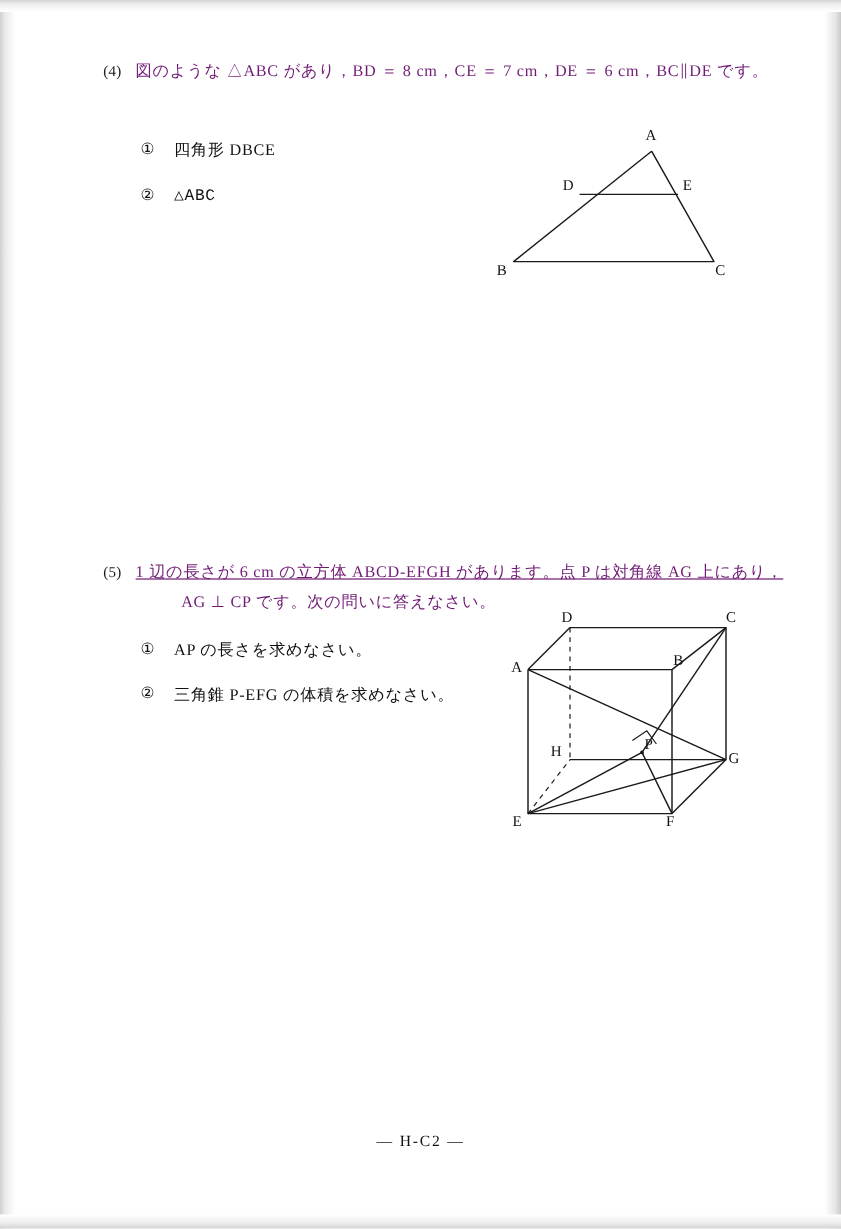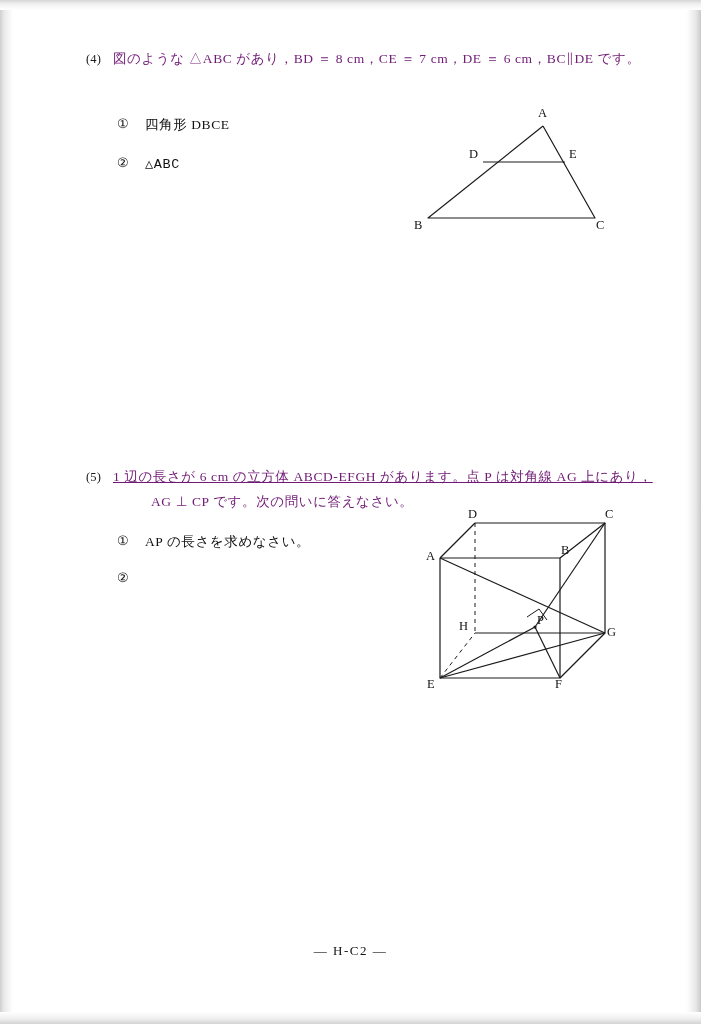--- a/index.html
+++ b/index.html
@@ -124,20 +124,21 @@
   <div class="qnum" style="left:86px; top:470px;">(5)</div>
 
   <div class="qtext" style="left:113px; top:468px;text-decoration:underline;">1 辺の長さが 6 cm の立方体 ABCD‑EFGH があります。点 P は対角線 AG 上にあり，</div>
 
   <div class="qtext" style="left:113px; top:493px;margin-left:38px;">AG ⊥ CP です。次の問いに答えなさい。</div>
 
   <div class="subitem-mark" style="left:117px; top:533px;">①</div>
   <div class="subitem-text" style="left:145px; top:533px;text-align:right;">AP の長さを求めなさい。</div>
 
   <div class="subitem-mark" style="left:117px; top:570px;">②</div>
+  <div class="subitem-text" style="left:145px; top:570px;">三角錐 P‑EFG の体積を求めなさい。</div>
 
   <div class="figure" style="left:415px; top:505px; width:220px; height:195px;">
     <svg width="220" height="195" viewBox="0 0 220 195">
 
       <polyline points="25,53 145,53 145,173 25,173 25,53" fill="none" stroke="#1a1a1a" stroke-width="1.2" stroke-linejoin="round"></polyline>
 
       <polyline points="60,18 190,18 190,128 60,128" fill="none" stroke="#1a1a1a" stroke-width="1.2" stroke-linejoin="round"></polyline>
 
       <line x1="60" y1="18" x2="60" y2="128" stroke="#1a1a1a" stroke-width="1" stroke-dasharray="4,4"></line>
 

